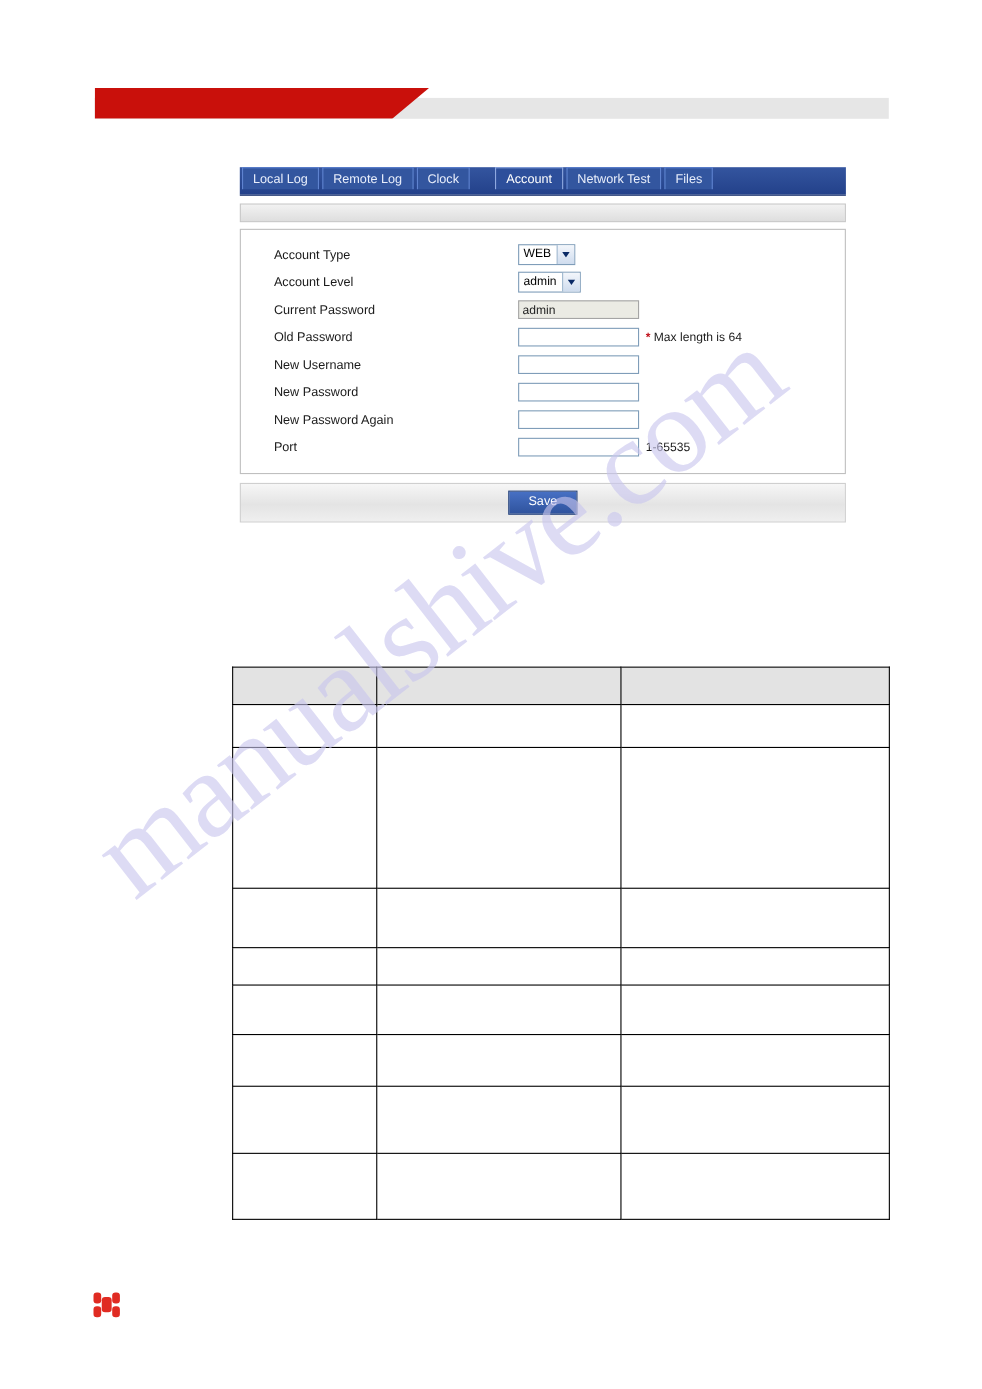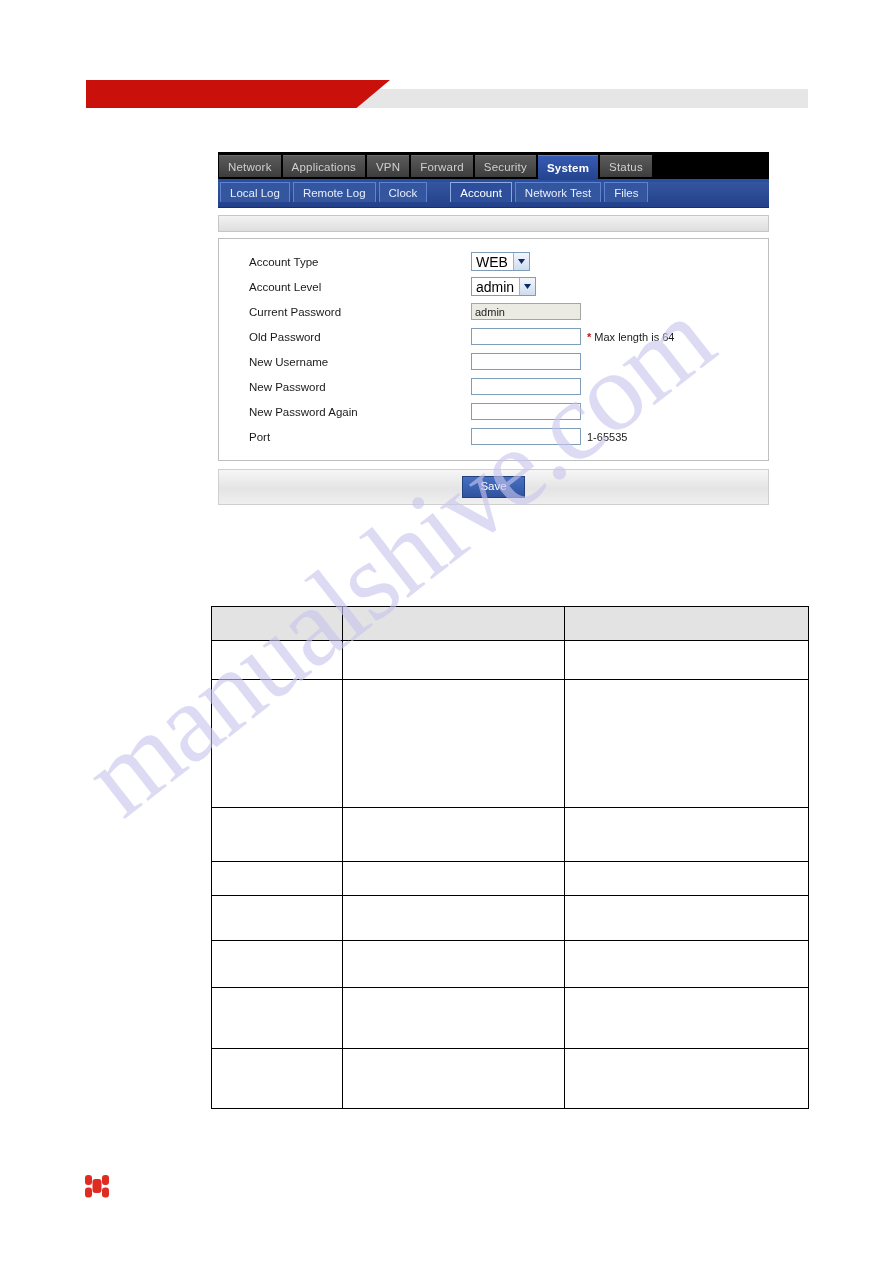--- a/index.html
+++ b/index.html
@@ -186,21 +186,21 @@
     align-items: center;
   }
 
   
   .xp-select {
     display: inline-flex;
     align-items: stretch;
     height: 17px;
     border: 1px solid #7f9db9;
     background: #ffffff;
-    font-size: 14px;
+    font-size: 11px;
     color: #000;
   }
   .xp-select .sel-text {
     padding: 0 5px 0 4px;
     display: flex;
     align-items: center;
     white-space: nowrap;
     line-height: 1;
   }
   .xp-select .sel-arrow {
@@ -306,31 +306,20 @@
   <div class="wm-text">manualshive.com</div>
 </div>
 
 <div id="banner">
   <div class="gray-strip"></div>
   <div class="red-shape"></div>
 </div>
 
 <div id="router-ui">
 
-  <div class="tabbar">
-    <div class="tabs" id="main-tabs">
-        <div class="tab">Network</div>
-        <div class="tab">Applications</div>
-        <div class="tab">VPN</div>
-        <div class="tab">Forward</div>
-        <div class="tab">Security</div>
-        <div class="tab active">System</div>
-        <div class="tab">Status</div>
-      </div>
-  </div>
 
   <div class="subtabbar" id="sub-tabs">
       <div class="subtab">Local Log</div>
       <div class="subtab">Remote Log</div>
       <div class="subtab">Clock</div>
       <div class="subtab active">Account</div>
       <div class="subtab">Network Test</div>
       <div class="subtab">Files</div>
     </div>
 

